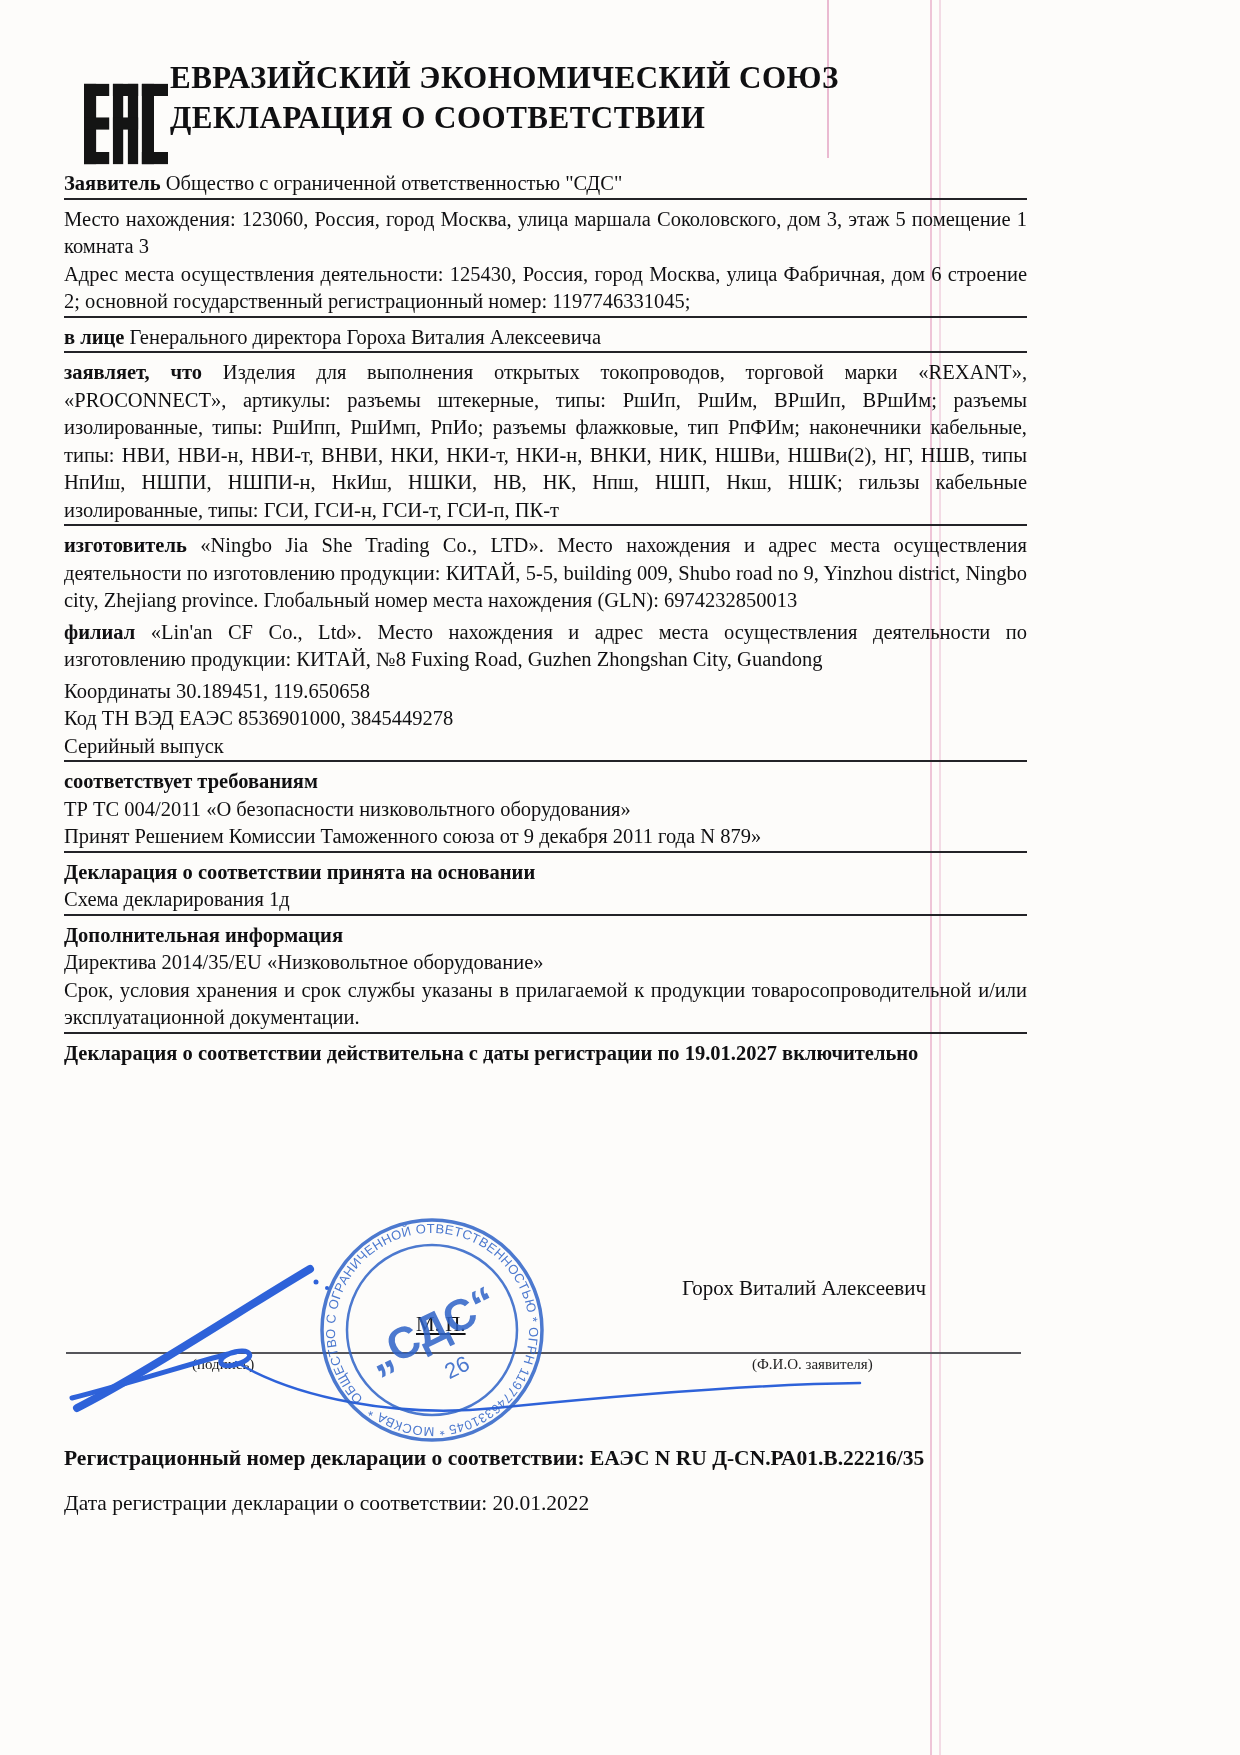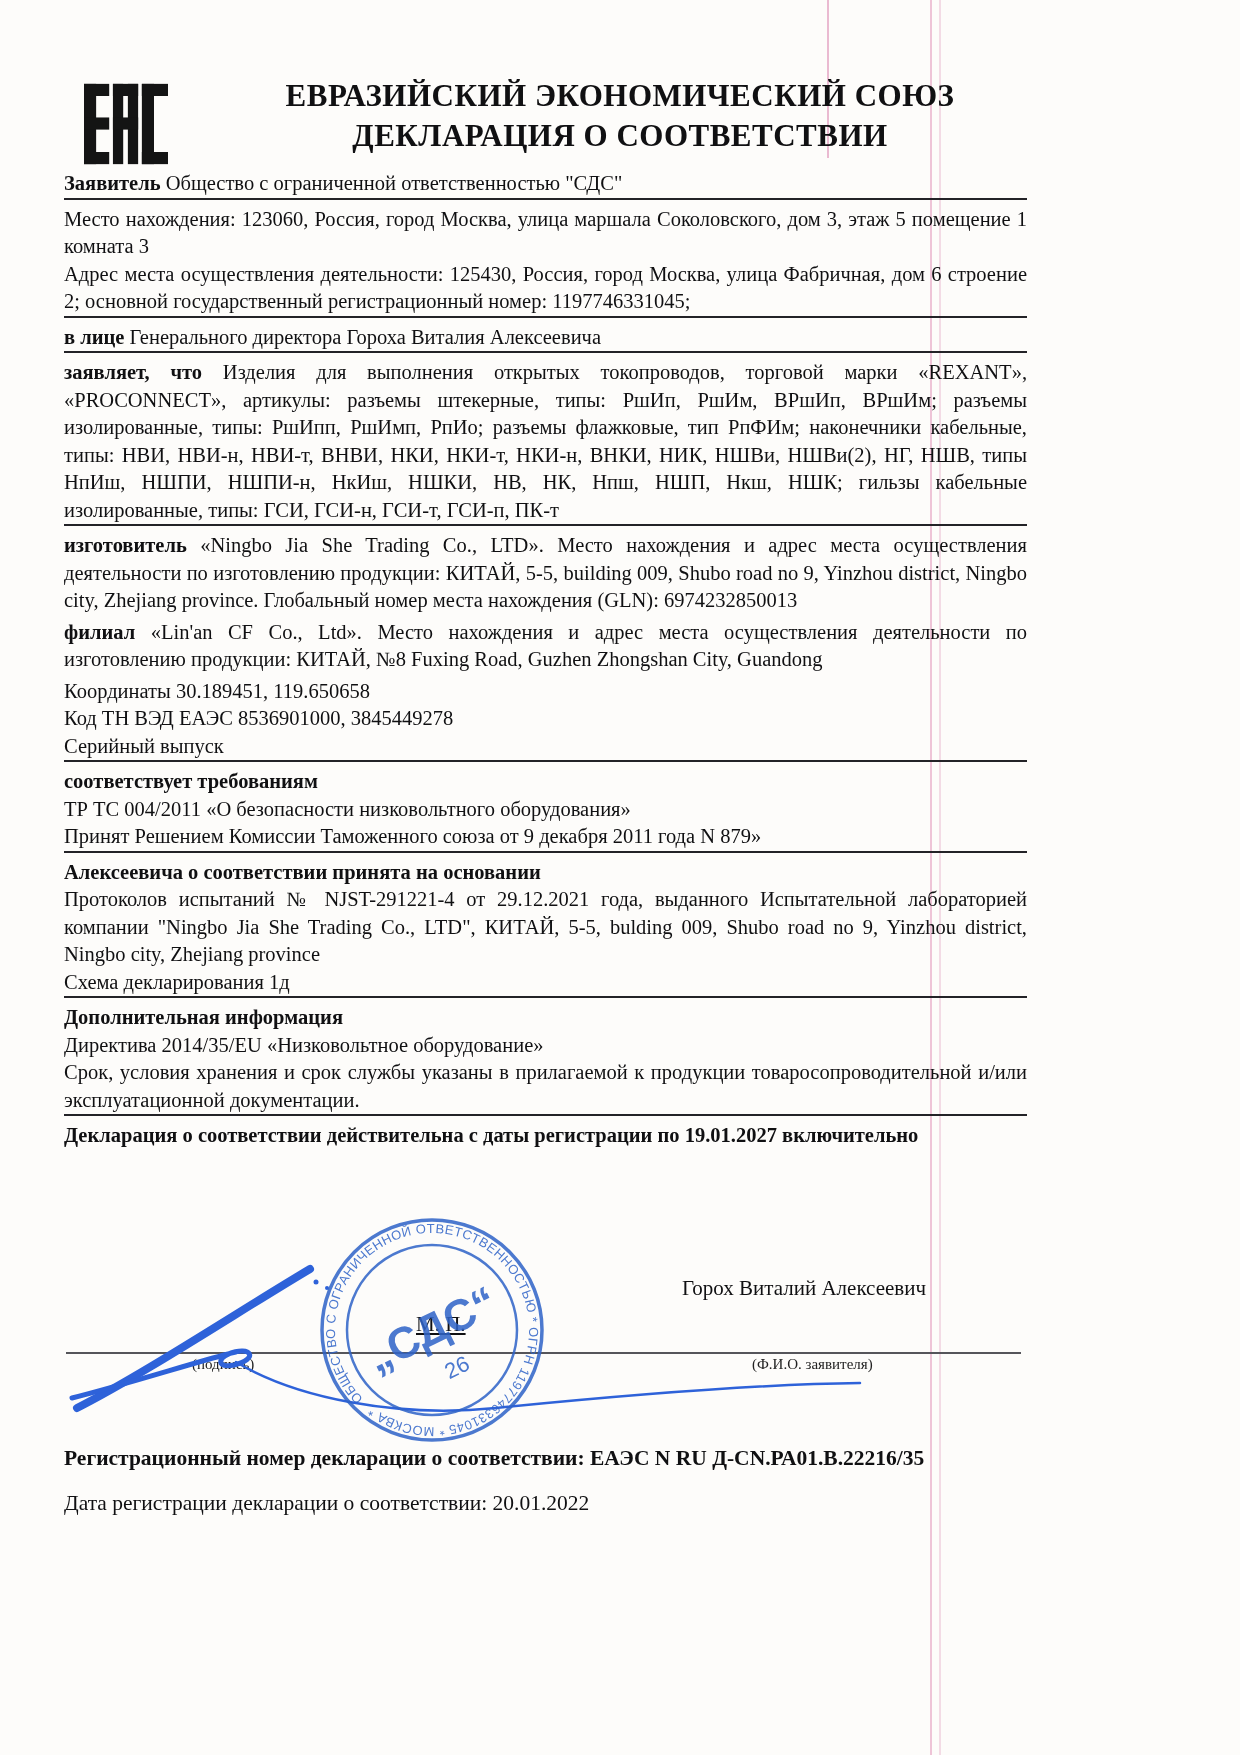--- a/index.html
+++ b/index.html
@@ -8,21 +8,21 @@
     background:#fdfcfa;color:#101012;overflow:hidden;
     font-family:"Liberation Serif", serif;
   }
   
   .pink{position:absolute;top:0;bottom:0;width:2px;background:var(--pink,#d878a8);}
   .pink-1{left:930px;opacity:.42;}
   .pink-2{left:939px;opacity:.25;}
   .pink-top{left:827px;top:0;height:158px;bottom:auto;opacity:.5;}
   
   .eac-logo{position:absolute;left:84px;top:80px;width:84px;height:88px;}
-  .titles{position:absolute;left:170px;top:76px;width:900px;text-align:center;}
+  .titles{position:absolute;left:170px;top:58px;width:900px;text-align:left;}
   .title{font-weight:bold;font-size:31px;line-height:40px;letter-spacing:.5px;}
   
   .content{position:absolute;left:64px;top:170px;width:963px;font-size:20.5px;line-height:27.5px;}
   .content p{margin:0;}
   .just{text-align:justify;}
   .rule{border-bottom:2px solid #232327;padding-bottom:0;margin-bottom:6px;}
   .gap{margin-bottom:4px;}
   .gap2{margin-bottom:2px;}
   .bold{font-weight:bold;}
   
@@ -112,22 +112,21 @@
       <p>Код ТН ВЭД ЕАЭС 8536901000, 3845449278</p>
       <p>Серийный выпуск</p>
     </div>
 
     <p class="bold gap">соответствует требованиям</p>
     <p class="gap">ТР ТС 004/2011 «О безопасности низковольтного оборудования»</p>
     <div class="sec rule">
       <p>Принят Решением Комиссии Таможенного союза от 9 декабря 2011 года N 879»</p>
     </div>
 
-    <p class="bold gap2">Алексеевича о соответствии принята на основании</p>
-    <p class="just gap2">Протоколов испытаний № NJST-291221-4 от 29.12.2021 года, выданного Испытательной лабораторией компании "Ningbo Jia She Trading Co., LTD", КИТАЙ, 5-5, bulding 009, Shubo road no 9, Yinzhou district, Ningbo city, Zhejiang province</p>
+    <p class="bold gap2">Декларация о соответствии принята на основании</p>
     <div class="sec rule">
       <p>Схема декларирования 1д</p>
     </div>
 
     <p class="bold gap">Дополнительная информация</p>
     <p class="gap">Директива 2014/35/EU «Низковольтное оборудование»</p>
     <div class="sec rule">
       <p class="just">Срок, условия хранения и срок службы указаны в прилагаемой к продукции товаросопроводительной и/или эксплуатационной документации.</p>
     </div>
 

